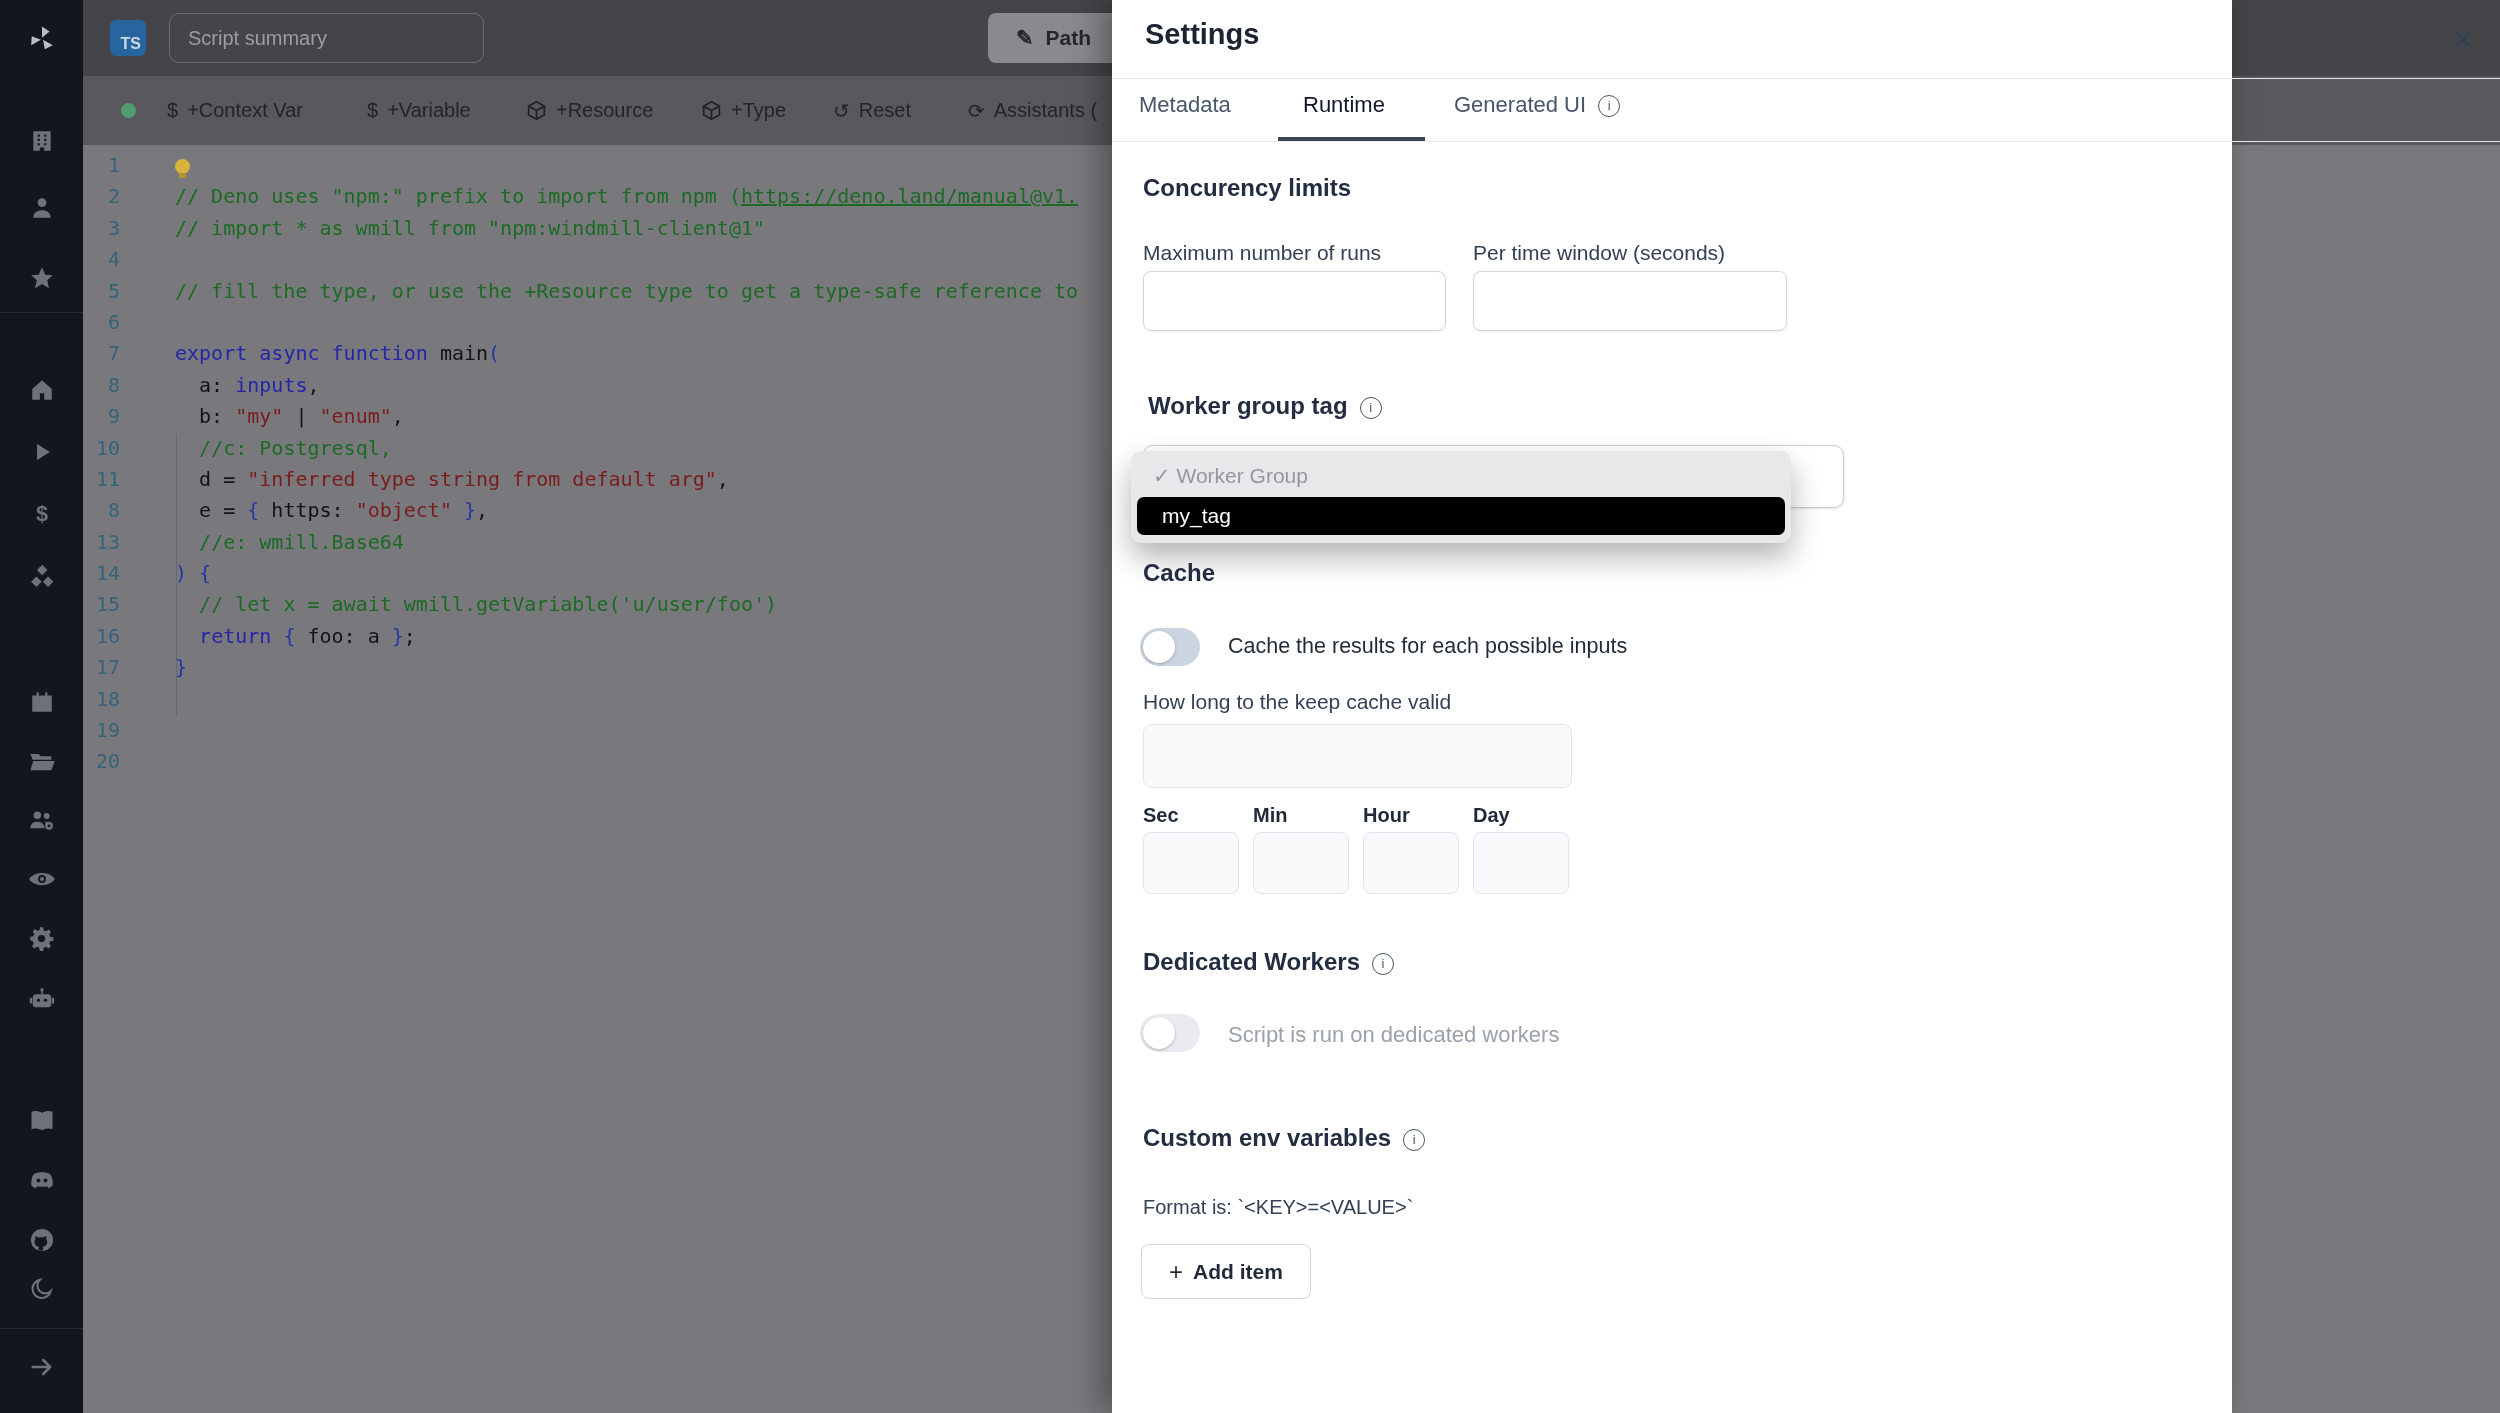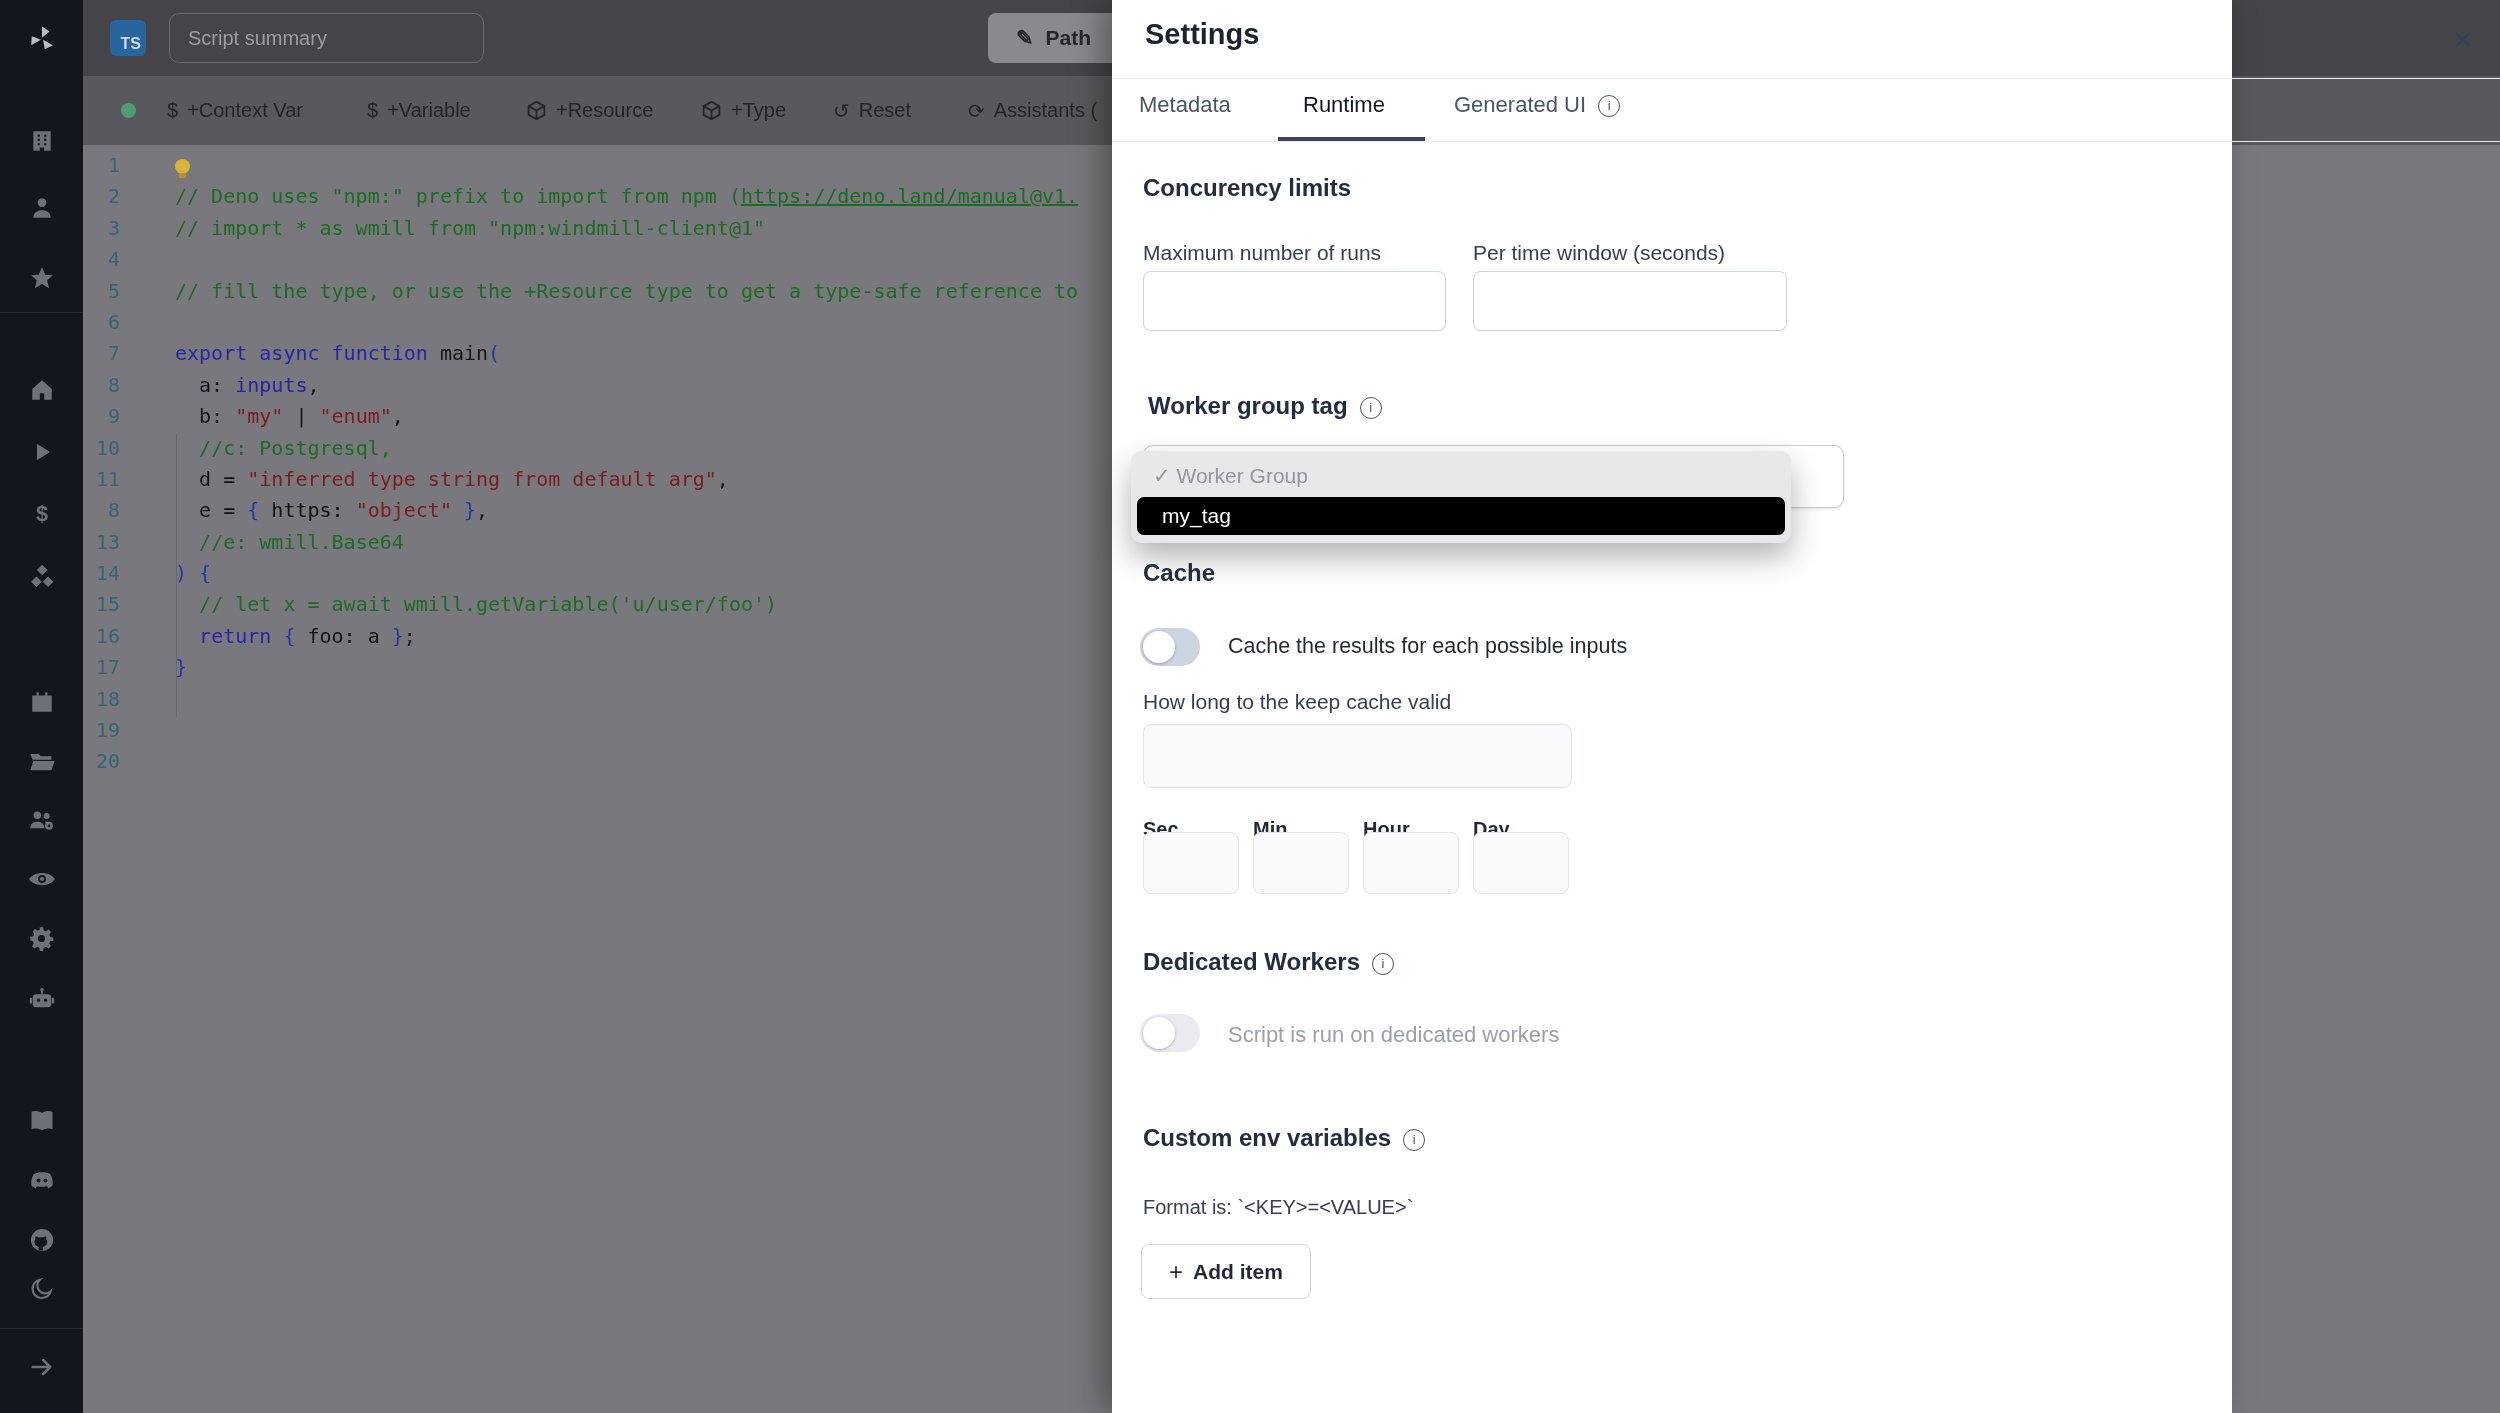--- a/index.html
+++ b/index.html
@@ -58,21 +58,21 @@
               background:#fff;box-shadow:0 1px 3px rgba(16,24,40,.12);box-sizing:border-box;}
   .menu{position:absolute;left:19px;top:451px;width:660px;height:92px;background:#e8e8ea;border-radius:10px;
         box-shadow:0 14px 30px rgba(0,0,0,.30);padding-top:4px;box-sizing:border-box;}
   .menu-opt1{height:42px;line-height:42px;padding-left:22px;font-size:21px;color:#95979d;}
   .menu-opt2{margin:0 6px;height:38px;line-height:38px;border-radius:7px;background:#000000;color:#ffffff;
              padding-left:25px;font-size:21px;}
   .toggle{position:absolute;width:60px;height:38px;border-radius:19px;}
   .toggle .knob{position:absolute;left:3px;top:3px;width:32px;height:32px;border-radius:50%;background:#fff;
                 box-shadow:0 1px 3px rgba(0,0,0,.25);}
   .tog-lbl{position:absolute;font-size:21.5px;color:#1f2937;}
-  .unit-lbl{position:absolute;font-size:20px;font-weight:700;color:#1f2937;margin-top:14px;}
+  .unit-lbl{position:absolute;font-size:20px;font-weight:700;color:#1f2937;}
   .hint{position:absolute;font-size:20px;color:#344054;}
   .add-btn{position:absolute;left:29px;top:1244px;width:170px;height:55px;border:1px solid #d0d5dd;border-radius:8px;
            display:flex;align-items:center;justify-content:center;gap:10px;font-size:21px;font-weight:600;color:#1f2937;
            background:#fff;box-sizing:border-box;}
   .add-btn .plus{font-size:24px;font-weight:400;}
 </style>
 </head>
 <body>
 
 <div class="stage">

